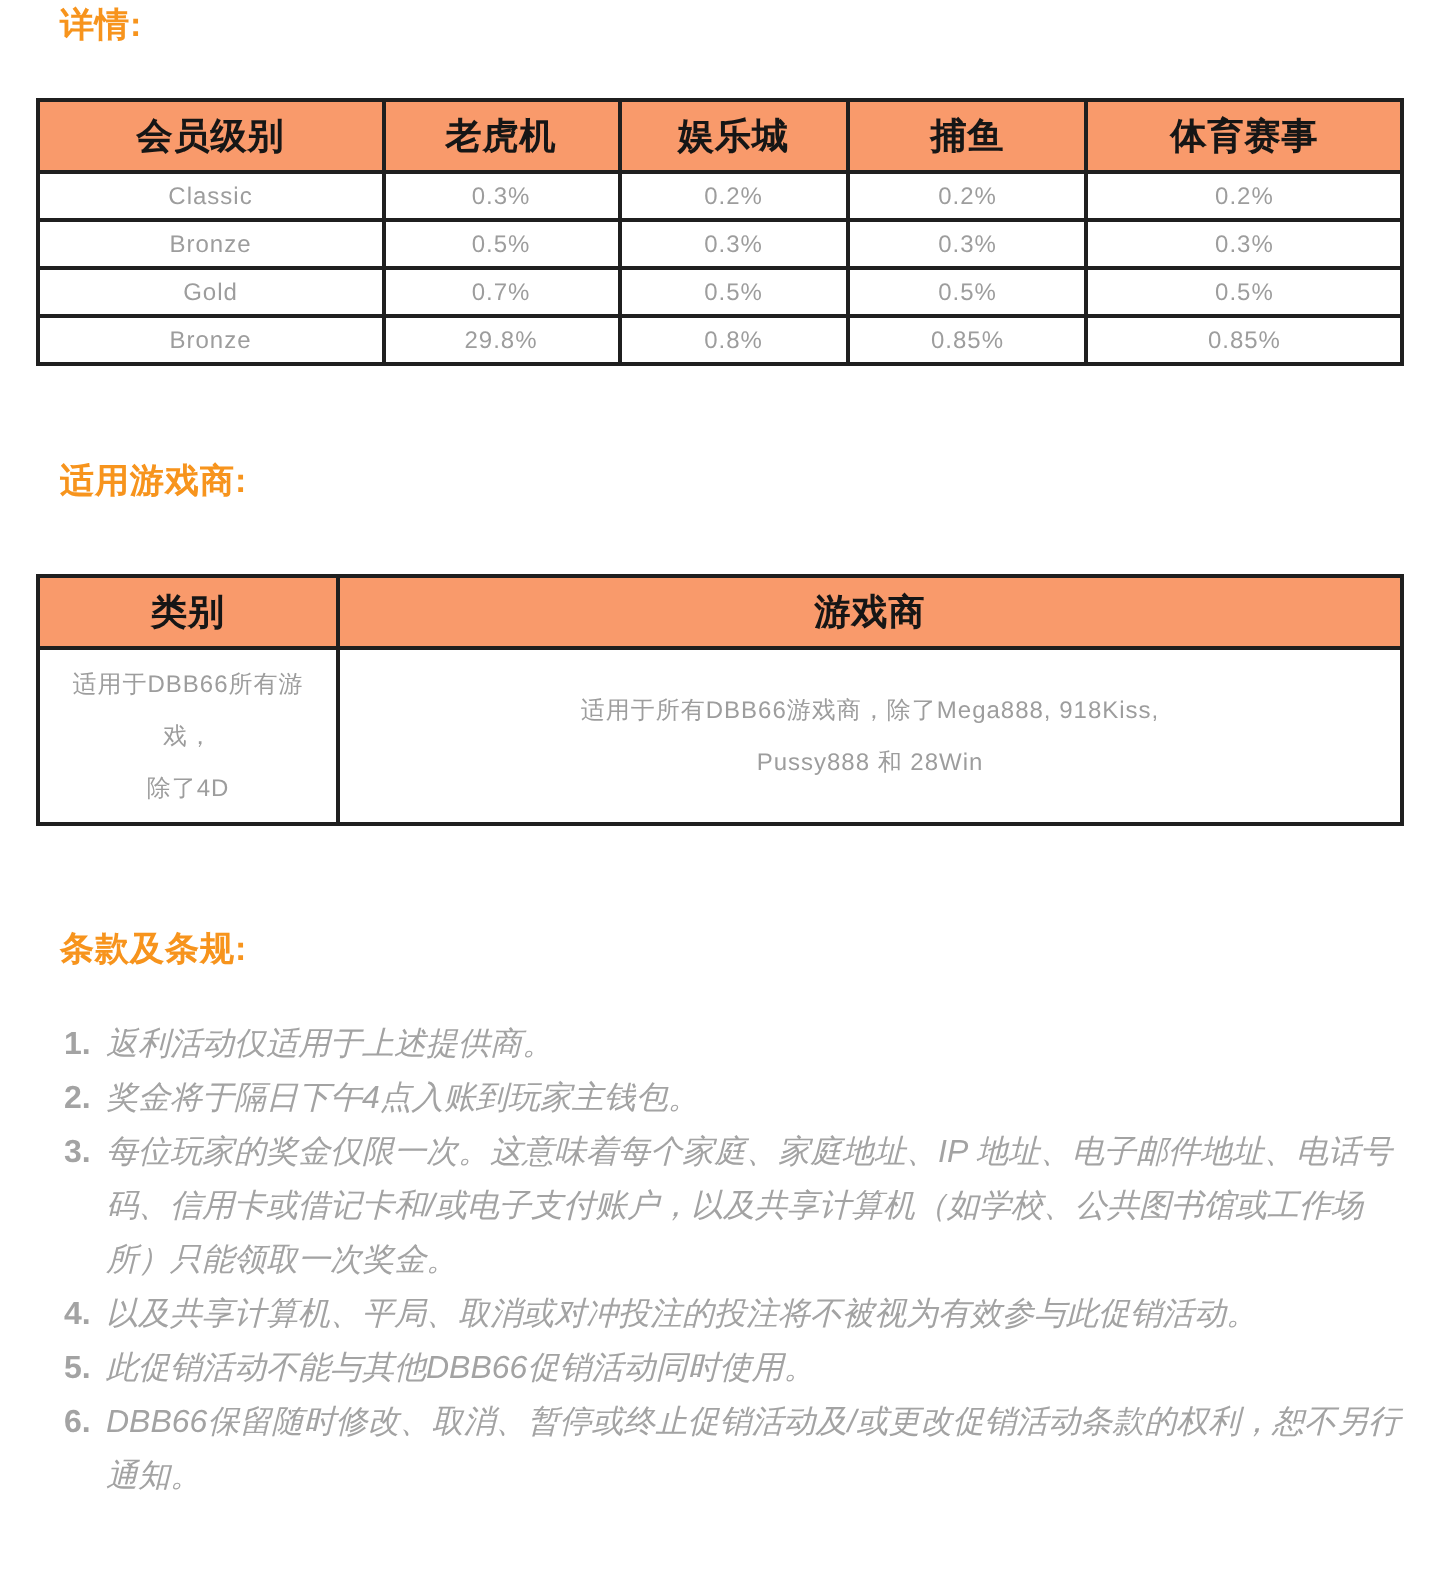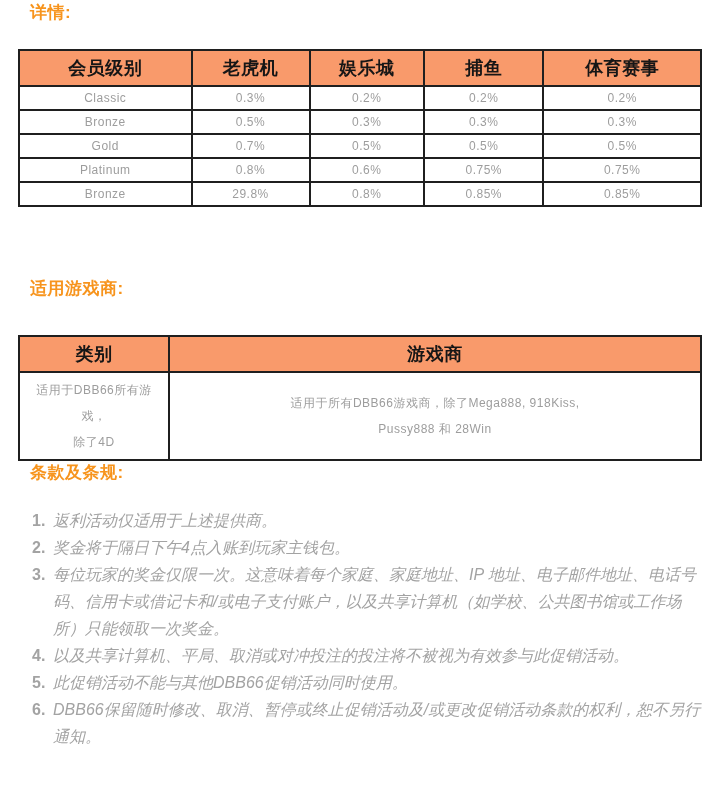--- a/index.html
+++ b/index.html
@@ -17,22 +17,22 @@
   }
   .page{padding:0 18px;}
   .heading{
     color:var(--accent);
     font-size:17px;
     font-weight:700;
     margin:0 0 0 12px;
     letter-spacing:0.5px;
   }
   .h-details{padding-top:1px;}
-  .h-providers{margin-top:70px;}
-  .h-terms{}
+  .h-providers{margin-top:46px;}
+  .h-terms{margin-top:50px;}
 
   table{
     width:100%;
     border-collapse:collapse;
     table-layout:fixed;
     text-align:center;
   }
   .tbl-levels{margin-top:25px;}
   .tbl-providers{margin-top:35px;}
   th{
@@ -114,27 +114,20 @@
         <td>0.3%</td>
       </tr>
       <tr>
         <td>Gold</td>
         <td>0.7%</td>
         <td>0.5%</td>
         <td>0.5%</td>
         <td>0.5%</td>
       </tr>
       <tr>
-        <td>Platinum</td>
-        <td>0.8%</td>
-        <td>0.6%</td>
-        <td>0.75%</td>
-        <td>0.75%</td>
-      </tr>
-      <tr>
         <td>Bronze</td>
         <td>29.8%</td>
         <td>0.8%</td>
         <td>0.85%</td>
         <td>0.85%</td>
       </tr>
     </tbody>
   </table>
 
   <h2 class="heading h-providers">适用游戏商:</h2>

